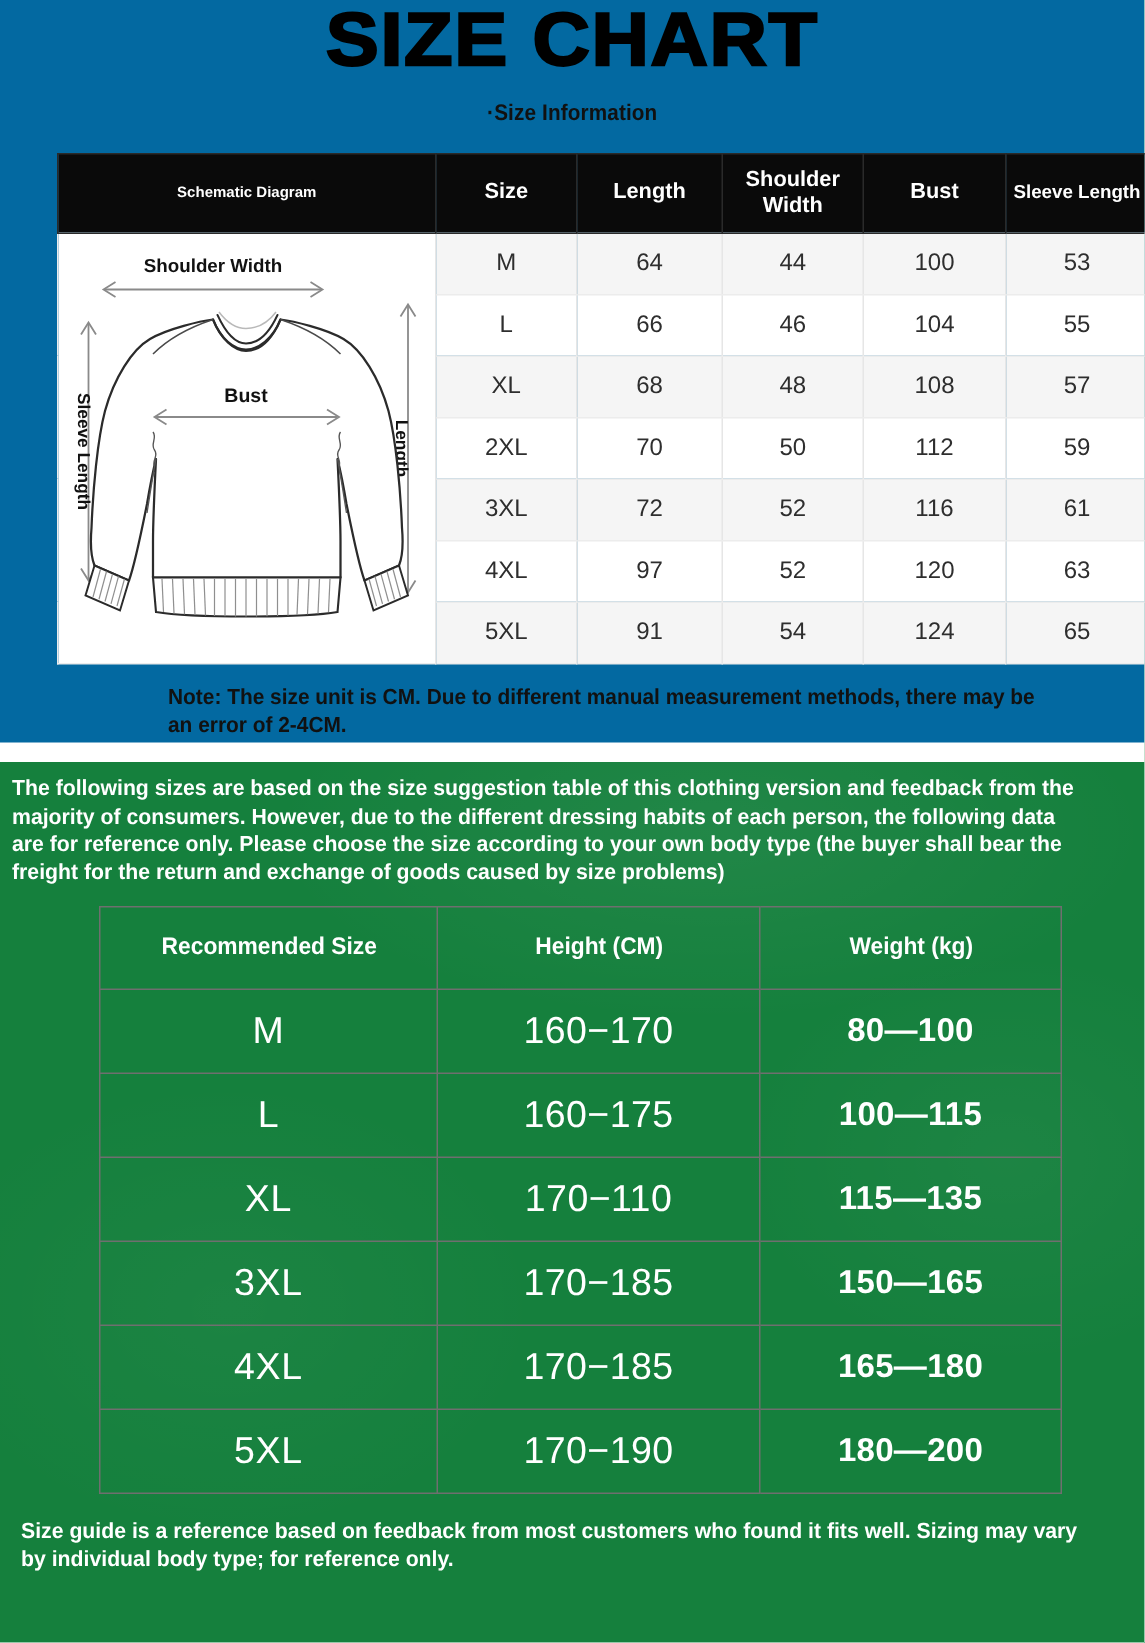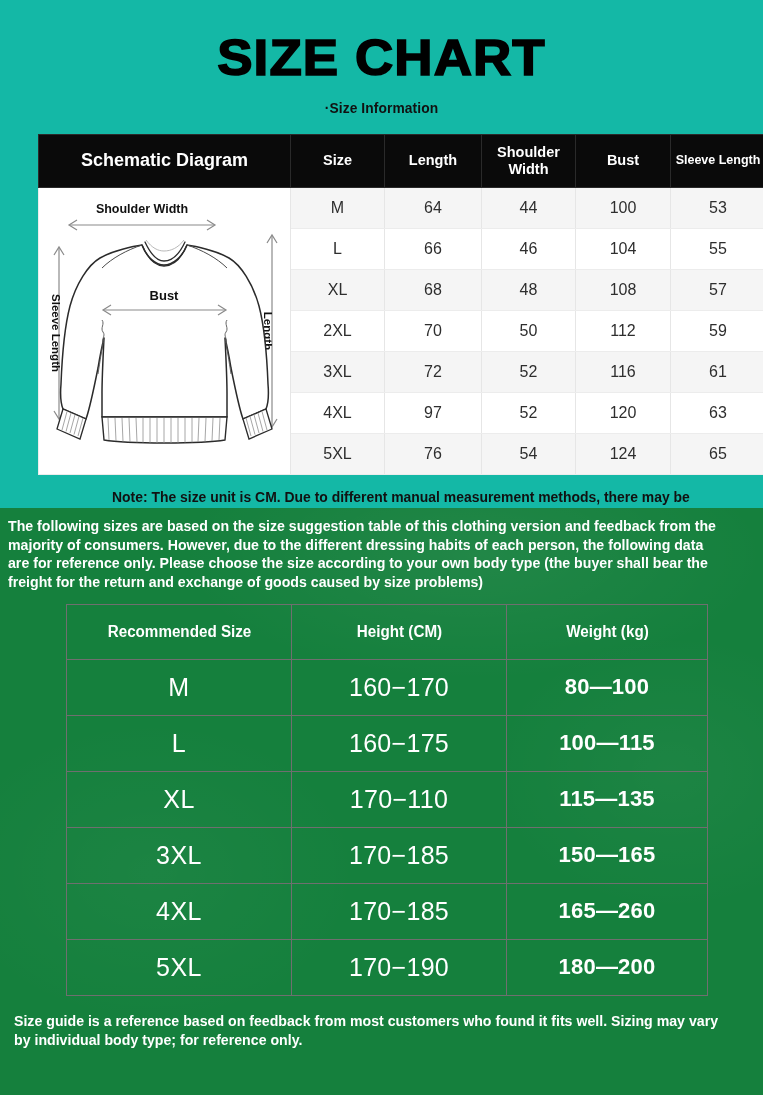--- a/index.html
+++ b/index.html
@@ -10,22 +10,22 @@
   body {
     width: 763px;
     height: 1095px;
     font-family: "Liberation Sans", sans-serif;
     overflow: hidden;
     position: relative;
   }
 
   
   .top-section {
-    background: #14b8a6;
-    padding-top: 32px;
+    background: #0369a1;
+    padding-top: 0;
   }
   .chart-title {
     text-align: center;
     font-family: "Liberation Sans", sans-serif;
     font-weight: 700;
     font-size: 50px;
     letter-spacing: 1px;
     color: #000000;
     line-height: 1.05;
     margin: 0;
@@ -56,21 +56,21 @@
     background: #0a0a0a;
     color: #ffffff;
     font-size: 14.5px;
     font-weight: 700;
     height: 48px;
     border: 1px solid #2a2a2a;
     vertical-align: middle;
     padding: 2px 3px;
     line-height: 1.15;
   }
-  table.size-table th.th-schematic { font-size: 18px; }
+  table.size-table th.th-schematic { font-size: 10px; }
   table.size-table th.th-sleeve { font-size: 12.5px; }
   table.size-table td {
     text-align: center;
     font-size: 16px;
     color: #2e2e2e;
     height: 38px;
     border-right: 1px solid #e6e6e6;
     border-bottom: 1px solid #ececec;
     vertical-align: middle;
   }
@@ -368,21 +368,21 @@
         </tr>
         <tr class="plain">
           <td>4XL</td>
           <td>97</td>
           <td>52</td>
           <td>120</td>
           <td>63</td>
         </tr>
         <tr class="alt">
           <td>5XL</td>
-          <td>76</td>
+          <td>91</td>
           <td>54</td>
           <td>124</td>
           <td>65</td>
         </tr>
       </tbody>
     </table>
   </div>
 
   <div class="note-text">Note: The size unit is CM. Due to different manual measurement methods, there may be an error of 2-4CM.</div>
 </div>
@@ -417,21 +417,21 @@
           <td class="cell-weight">115—135</td>
         </tr>
         <tr>
           <td class="cell-size">3XL</td>
           <td class="cell-height">170−185</td>
           <td class="cell-weight">150—165</td>
         </tr>
         <tr>
           <td class="cell-size">4XL</td>
           <td class="cell-height">170−185</td>
-          <td class="cell-weight">165—260</td>
+          <td class="cell-weight">165—180</td>
         </tr>
         <tr>
           <td class="cell-size">5XL</td>
           <td class="cell-height">170−190</td>
           <td class="cell-weight">180—200</td>
         </tr>
       </tbody>
     </table>
   </div>
 

